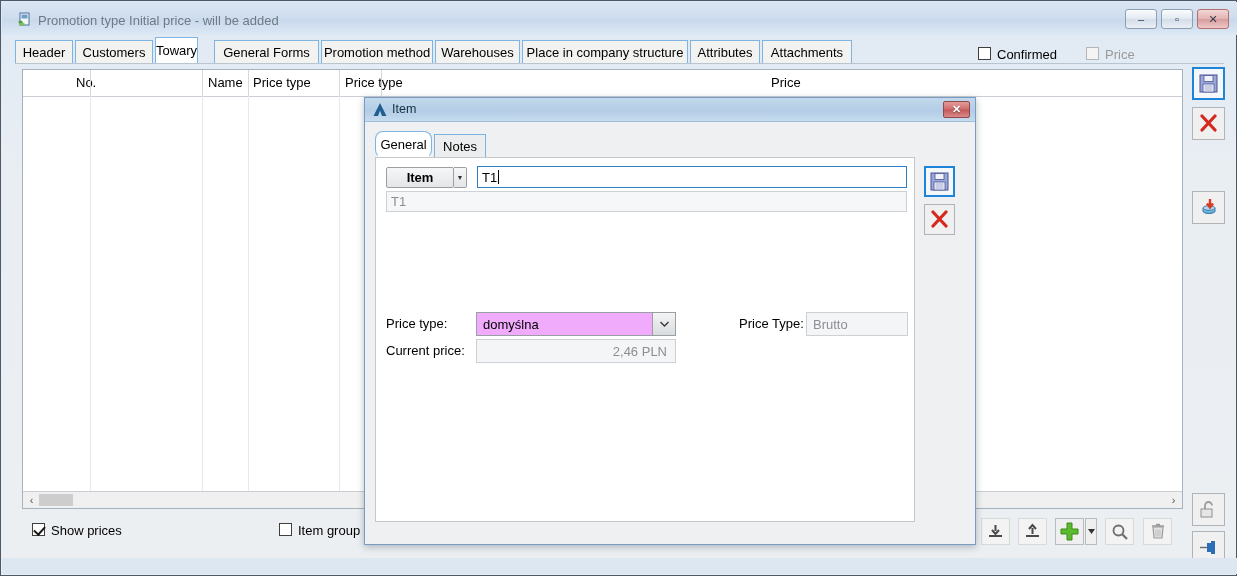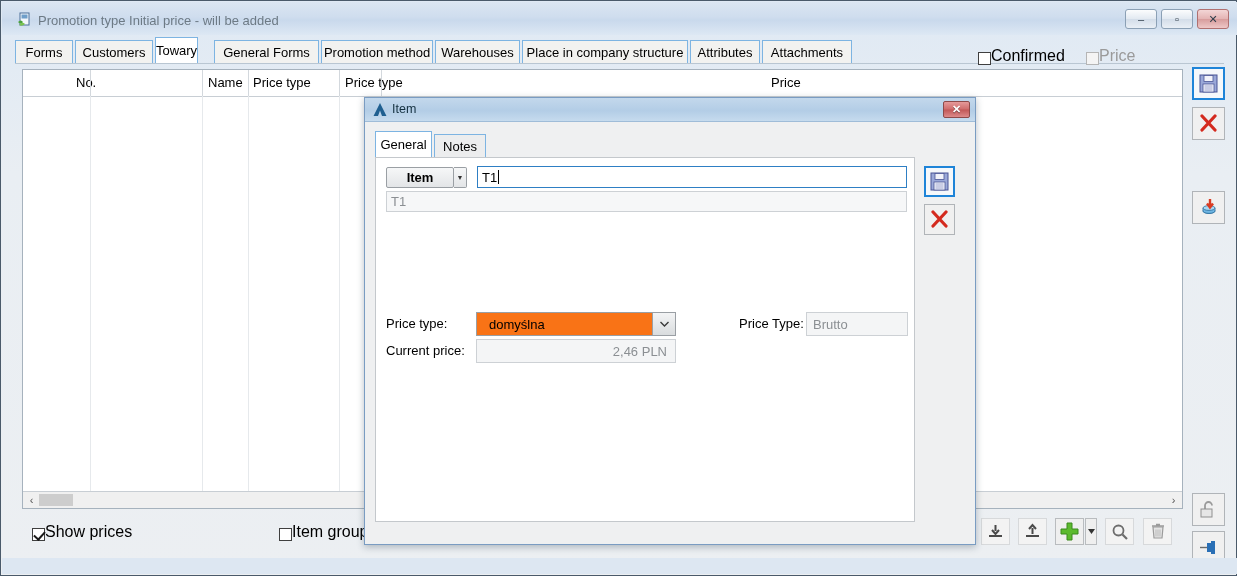--- a/index.html
+++ b/index.html
@@ -59,21 +59,21 @@
   .cbox{
     display:inline-block;width:13px;height:13px;box-sizing:border-box;
     border:1px solid #3f3f3f;background:#fff;vertical-align:-2px;
     position:relative;
   }
   .cbox.dis{border-color:#b5b5b5;background:#f4f4f4;}
   .cbox.on::after{
     content:"";position:absolute;left:3px;top:0px;width:5px;height:9px;
     border:solid #1a1a1a;border-width:0 2px 2px 0;transform:rotate(42deg);
   }
-  .chk-wrap{position:absolute;display:flex;align-items:flex-end;font-size:16px;}
+  .chk-wrap{position:absolute;display:flex;align-items:flex-start;gap:6px;font-size:13px;}
   .chk-wrap.dis{color:#9a9a9a;}
   
   .gridwrap{
     position:absolute;left:21px;top:68px;width:1161px;height:440px;
     background:#fff;border:1px solid #a6b2bd;box-sizing:border-box;
   }
   .gridhead{
     position:relative;height:26px;border-bottom:1px solid #c8ced4;background:#fff;
   }
   .gh{
@@ -167,22 +167,22 @@
     display:flex;align-items:center;padding-left:4px;font-size:13px;
   }
   .caret{display:inline-block;width:1px;height:14px;background:#000;margin-left:1px;}
   .subfield{
     position:absolute;left:10px;top:33px;width:521px;height:21px;box-sizing:border-box;
     border:1px solid #cdd1d5;background:#f6f7f8;
     display:flex;align-items:center;padding-left:4px;font-size:13px;color:#8b8f93;
   }
   .combo{
     position:absolute;left:100px;top:154px;width:200px;height:24px;box-sizing:border-box;
-    border:1px solid #9a9fa4;background:#f97316;
-    display:flex;align-items:center;padding-left:12px;font-size:13px;
+    border:1px solid #9a9fa4;background:#f0abfc;
+    display:flex;align-items:center;padding-left:6px;font-size:13px;
   }
   .combo-btn{
     position:absolute;right:-1px;top:-1px;width:24px;height:24px;box-sizing:border-box;
     border:1px solid #9a9fa4;background:linear-gradient(#f3f4f5,#d9dcde);
     display:flex;align-items:center;justify-content:center;font-size:9px;color:#333;
   }
   .ro-field{
     position:absolute;box-sizing:border-box;
     border:1px solid #cdd1d5;background:#f4f5f6;
     display:flex;align-items:center;font-size:13px;color:#8b8f93;
@@ -214,21 +214,21 @@
     </span>
     <span class="title-text">Promotion type Initial price - will be added</span>
     <div class="wbtns">
       <div class="wbtn">–</div>
       <div class="wbtn">▫</div>
       <div class="wbtn close">✕</div>
     </div>
   </div>
 
   <div class="tabrow">
-    <div class="tab" style="left:0px;   width:58px;">Forms</div>
+    <div class="tab" style="left:0px;   width:58px;">Header</div>
     <div class="tab" style="left:60px;  width:78px;">Customers</div>
     <div class="tab active" style="left:140px; width:43px;">Towary</div>
     <div class="tab" style="left:199px; width:105px;">General Forms</div>
     <div class="tab" style="left:306px; width:112px;">Promotion method</div>
     <div class="tab" style="left:420px; width:85px;">Warehouses</div>
     <div class="tab" style="left:507px; width:166px;">Place in company structure</div>
     <div class="tab" style="left:675px; width:70px;">Attributes</div>
     <div class="tab" style="left:747px; width:90px;">Attachments</div>
   </div>
   <div class="tabrow-underline"></div>
@@ -357,21 +357,21 @@
           <path d="M7 0 L13.5 13 L9 13 L7 7.5 L5 13 L0.5 13z" fill="#1f5f90"></path>
         </svg>
       </span>
       <span class="m-title-text">Item</span>
       <div class="m-close">✕</div>
     </div>
 
     <div class="m-body">
 
       <div class="m-tabs">
-        <div class="m-tab active" style="left:0px;  width:57px;">General</div>
+        <div class="m-tab active" style="left:0px;  width:57px;border-radius:8px;">General</div>
         <div class="m-tab" style="left:59px; width:52px;">Notes</div>
       </div>
 
       <div class="m-panel">
 
         <div class="itembtn">Item</div>
         <div class="itemarrow">▼</div>
         <div class="itemfield">
           <span>T1</span>
             <span class="caret"></span>

